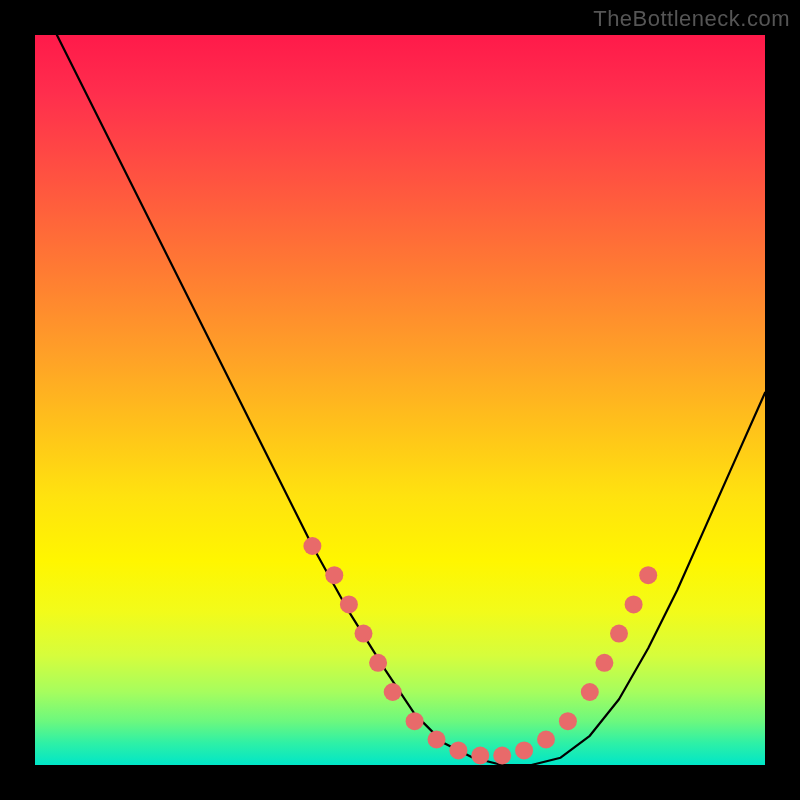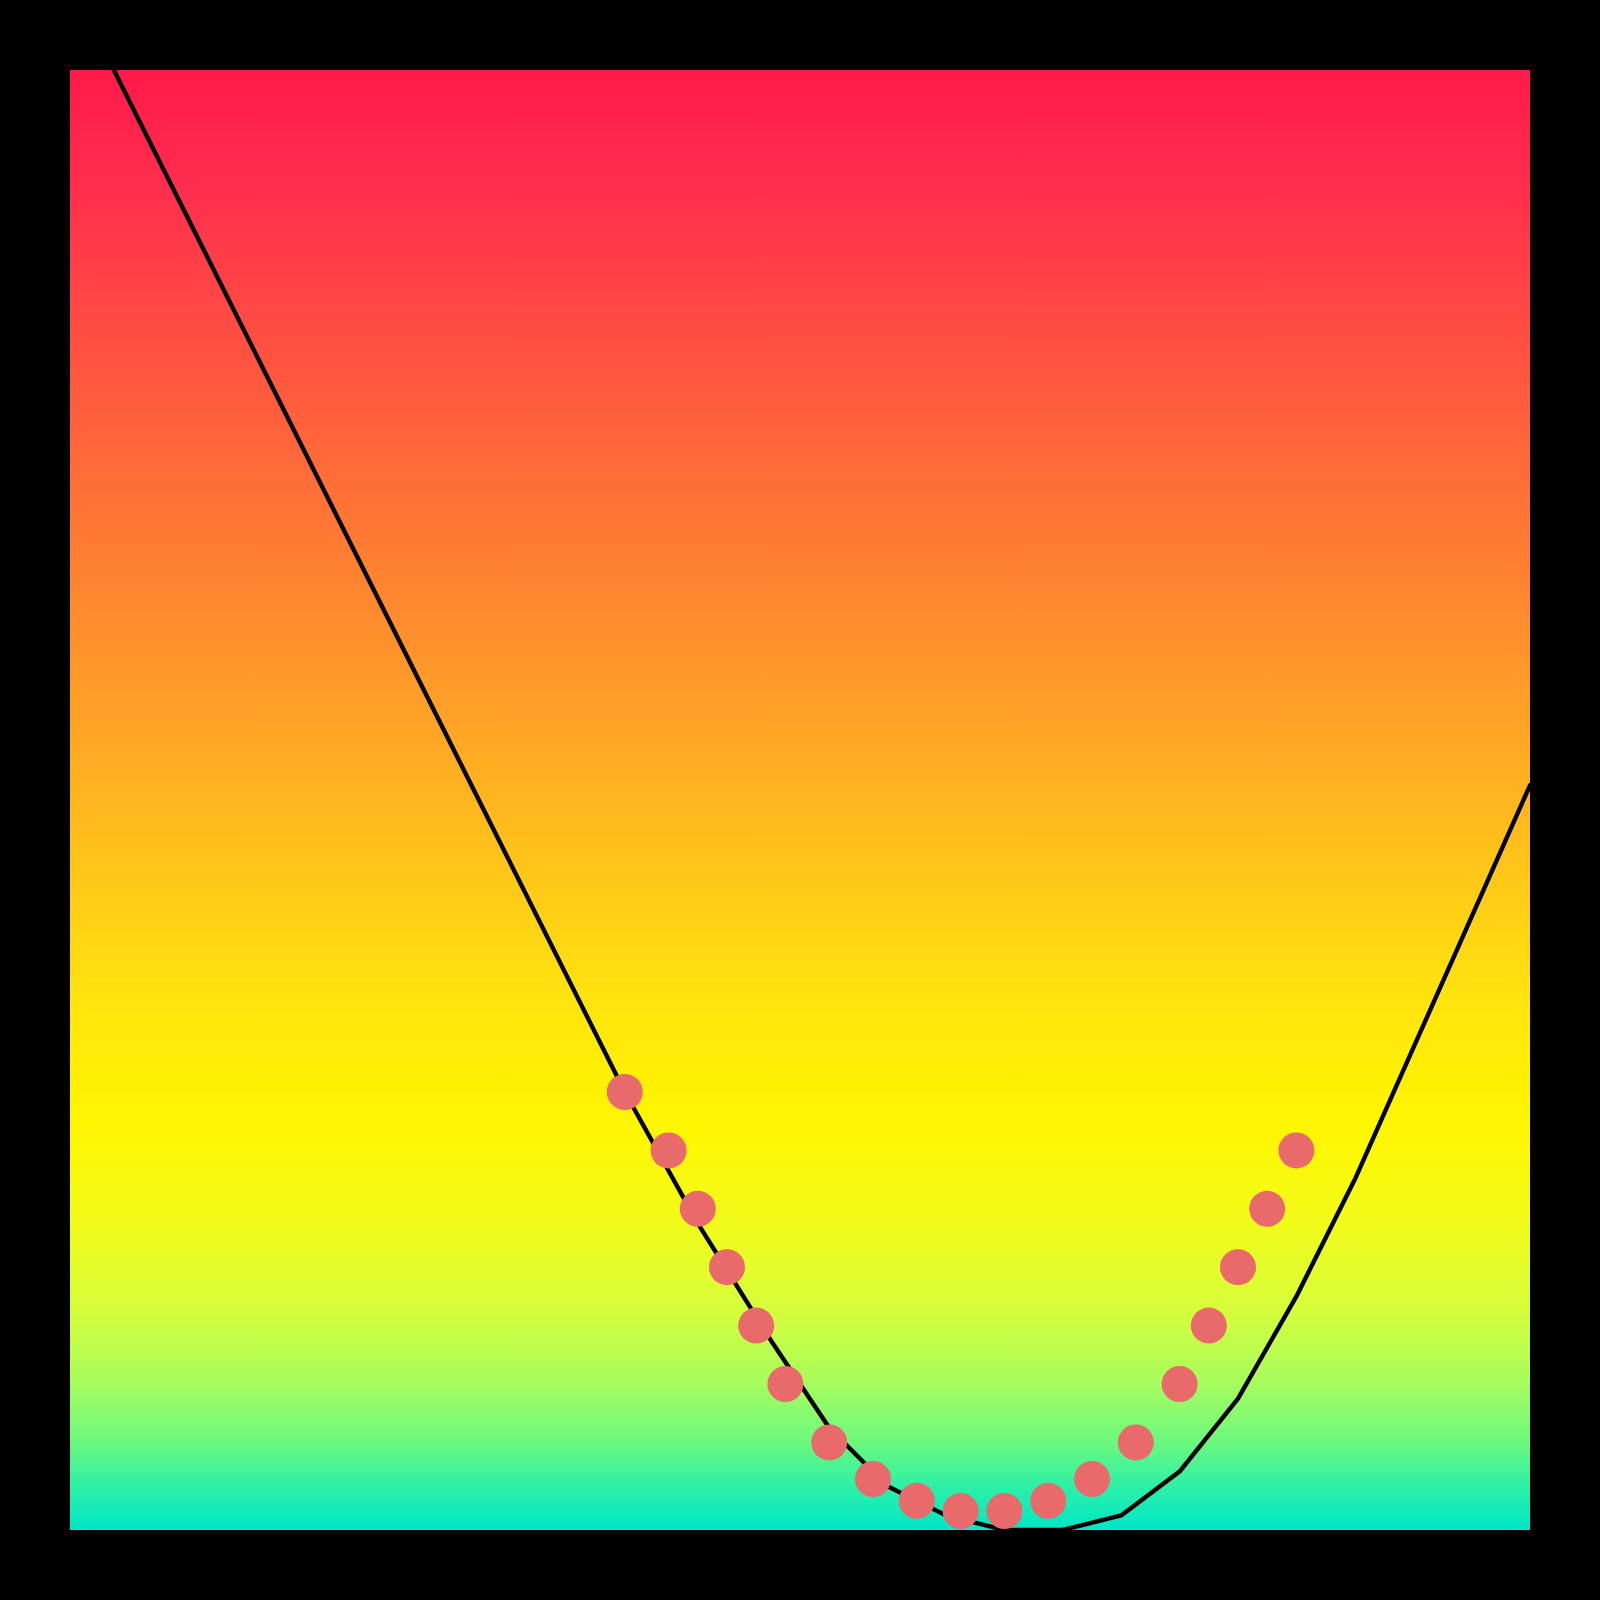--- a/index.html
+++ b/index.html
@@ -73,20 +73,21 @@
   .marker {
     fill: #e86a6a;
     stroke: none;
   }
 </style>
 </head>
 <body>
 
 <div class="stage">
 
+  <div class="watermark">TheBottleneck.com</div>
 
   <div class="plot-area">
     <div class="gradient"></div>
 
     <svg class="curve" viewBox="0 0 730 730" preserveAspectRatio="none">
       <path id="line-path" class="line-path" d="M21.9 0.0 L58.4 73.0 L94.9 146.0 L131.4 219.0 L167.9 292.0 L204.4 365.0 L240.9 438.0 L277.4 511.0 L313.9 576.7 L350.4 635.1 L379.6 678.9 L408.8 708.1 L438.0 722.7 L467.2 730.0 L496.4 730.0 L525.6 722.7 L554.8 700.8 L584.0 664.3 L613.2 613.2 L642.4 554.8 L671.6 489.1 L700.8 423.4 L730.0 357.7"></path>
       <g id="markers-group">
           <circle cx="277.4" cy="511.0" r="9" class="marker" fill="#e86a6a"></circle>
           <circle cx="299.3" cy="540.2" r="9" class="marker" fill="#e86a6a"></circle>
           <circle cx="313.9" cy="569.4" r="9" class="marker" fill="#e86a6a"></circle>

